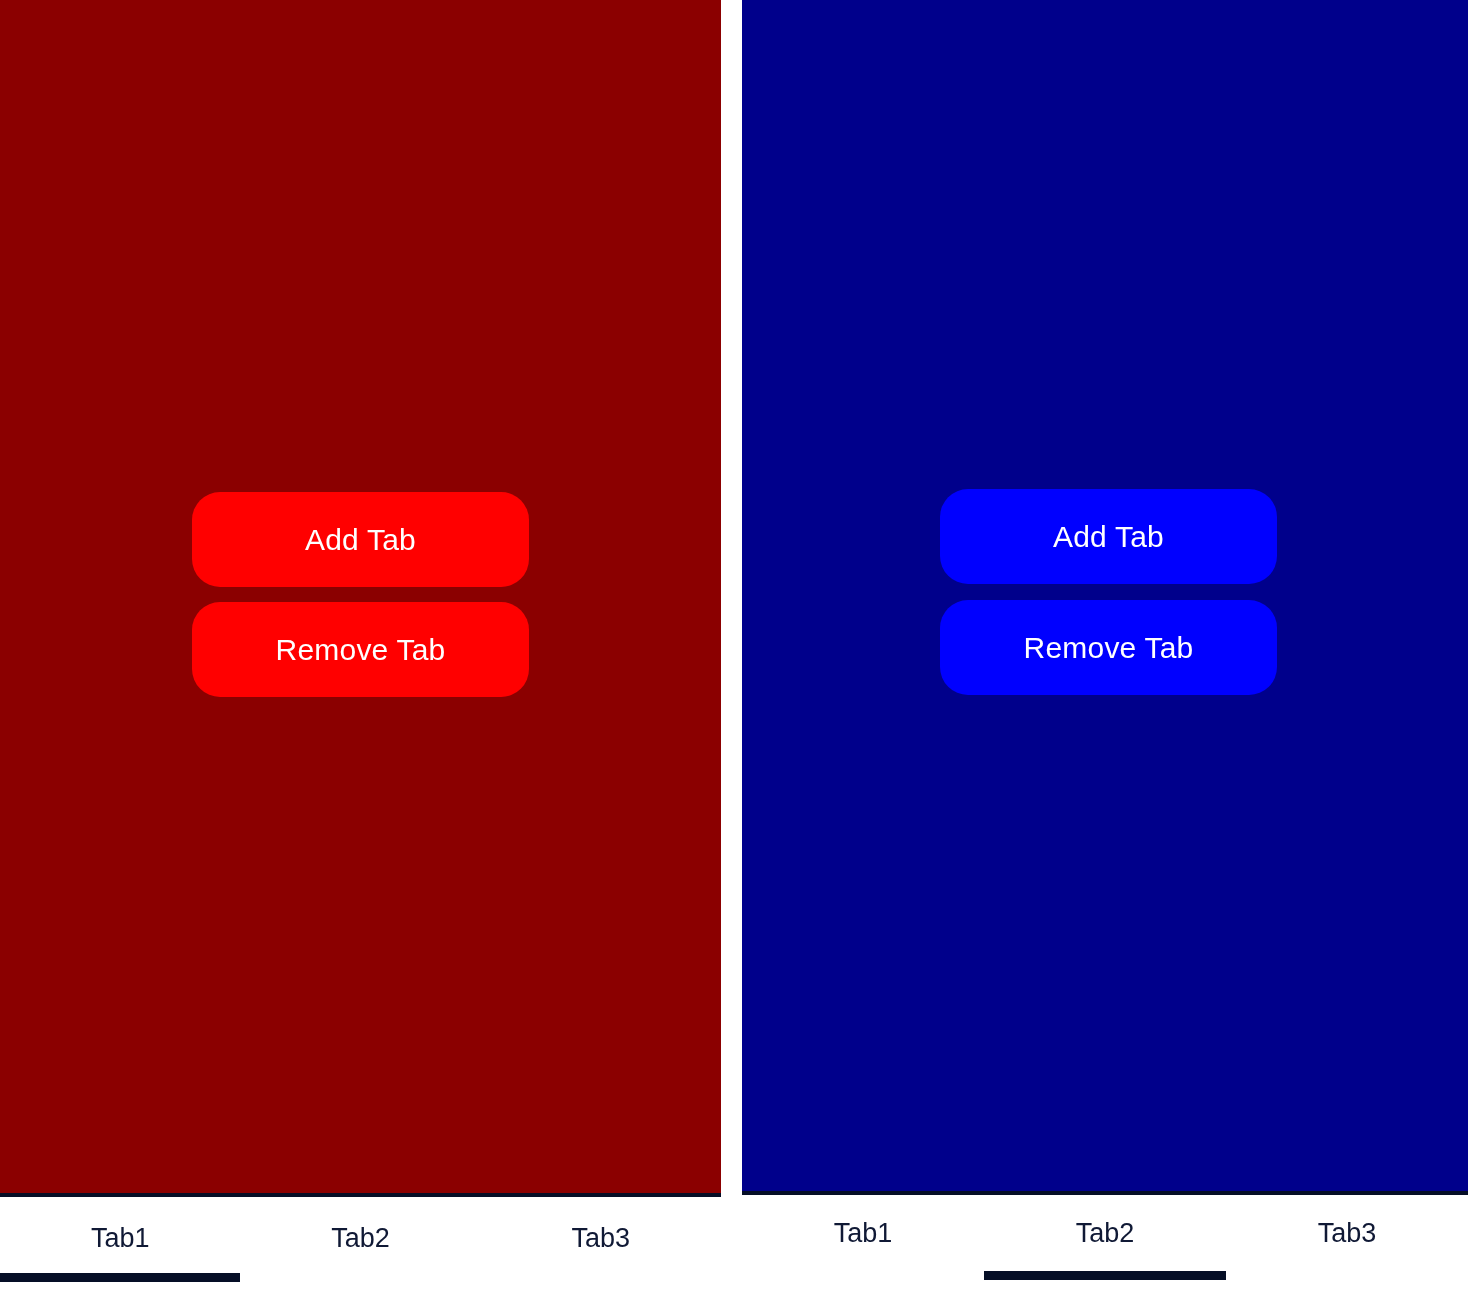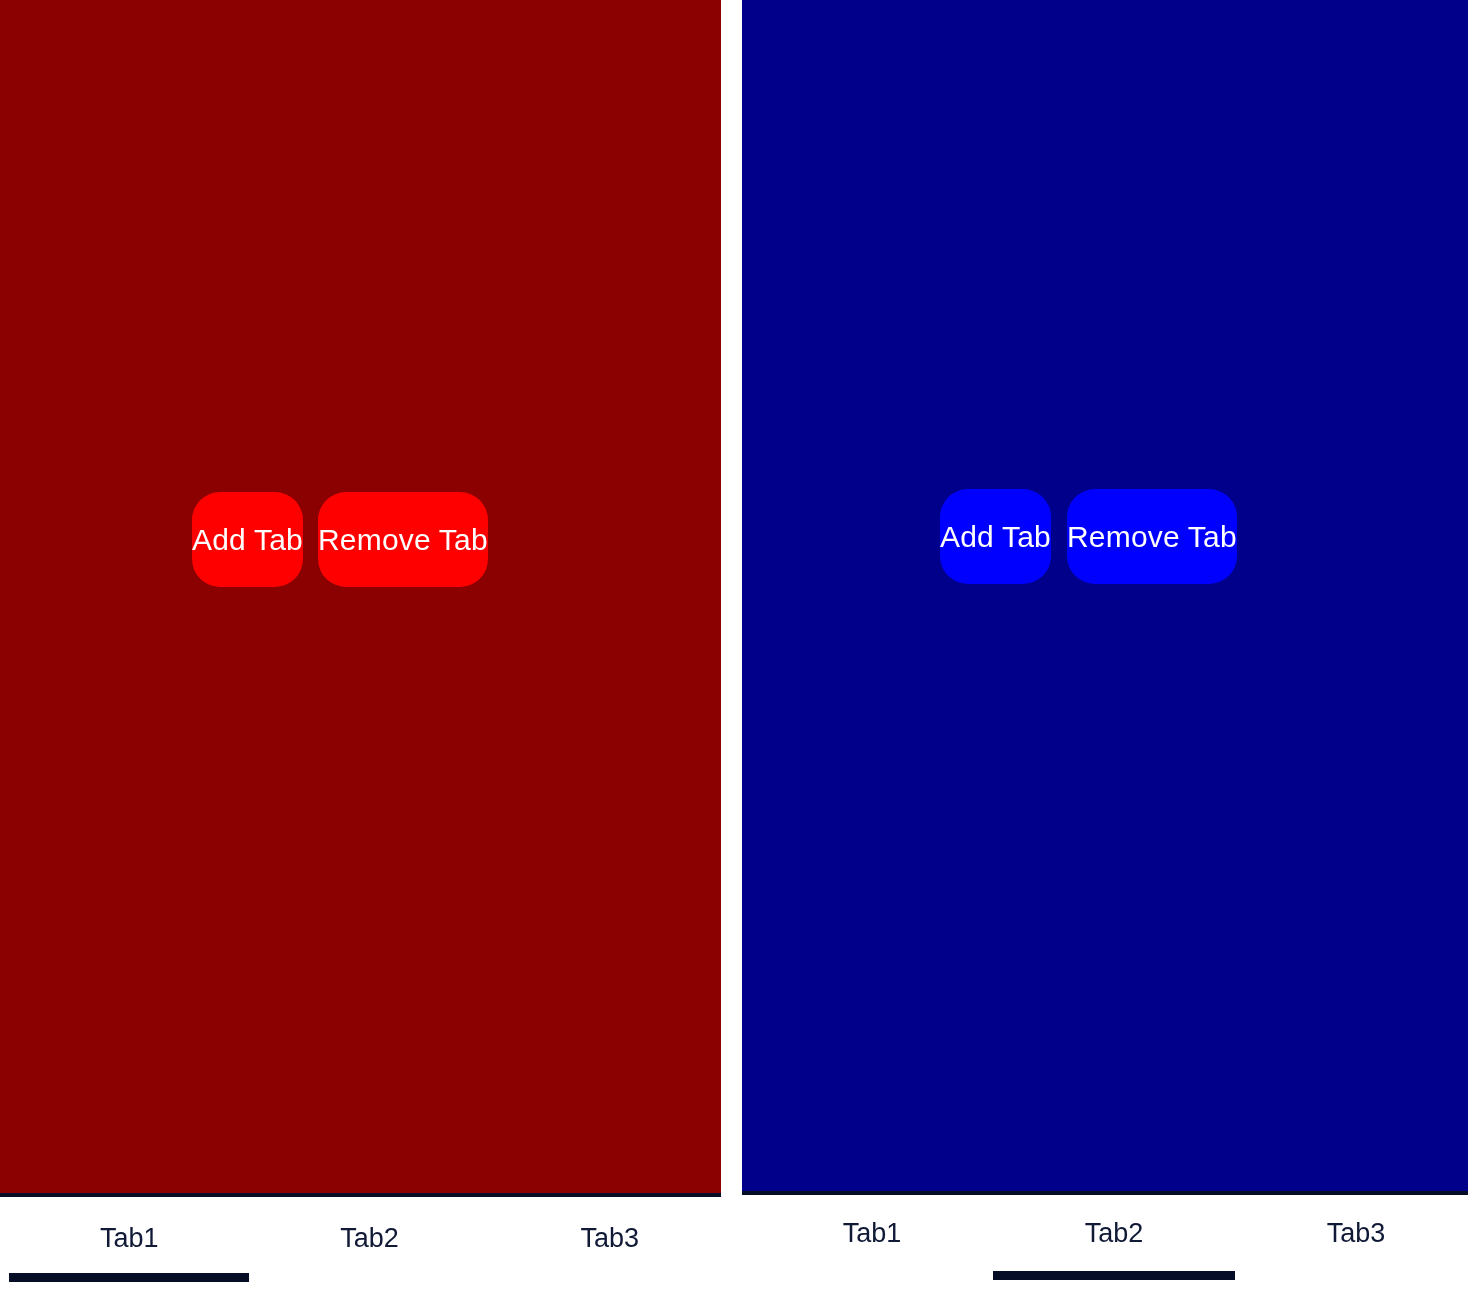--- a/index.html
+++ b/index.html
@@ -49,21 +49,21 @@
     right: 0;
     bottom: 0;
     height: 4px;
     background: #050e26;
   }
 
   
   .btn-stack {
     position: absolute;
     display: flex;
-    flex-direction: row;
+    flex-direction: column;
   }
   .btn-stack-left  { left: 192px; top: 492px; width: 337px; gap: 15px; }
   .btn-stack-right { left: 940px; top: 489px; width: 337px; gap: 16px; }
 
   .btn {
     border: none;
     display: flex;
     align-items: center;
     justify-content: center;
     color: #ffffff;
@@ -76,21 +76,21 @@
     line-height: 1;
   }
   .btn-left  { background: #ff0000; border-radius: 28px; height: 95px; }
   .btn-right { background: #0000ff; border-radius: 28px; height: 95px; }
   .btn-left.btn-2  { height: 95px; }
   .btn-right.btn-2 { height: 95px; }
 
   
   .tabbar {
     position: absolute;
-    left: 9px;
+    left: 0;
     width: 100%;
     background: #ffffff;
     display: flex;
     align-items: flex-start;
   }
   .tabbar-left  { top: 1197px; height: 107px; }
   .tabbar-right { top: 1195px; height: 109px; }
 
   .tab {
     flex: 1 1 0;

